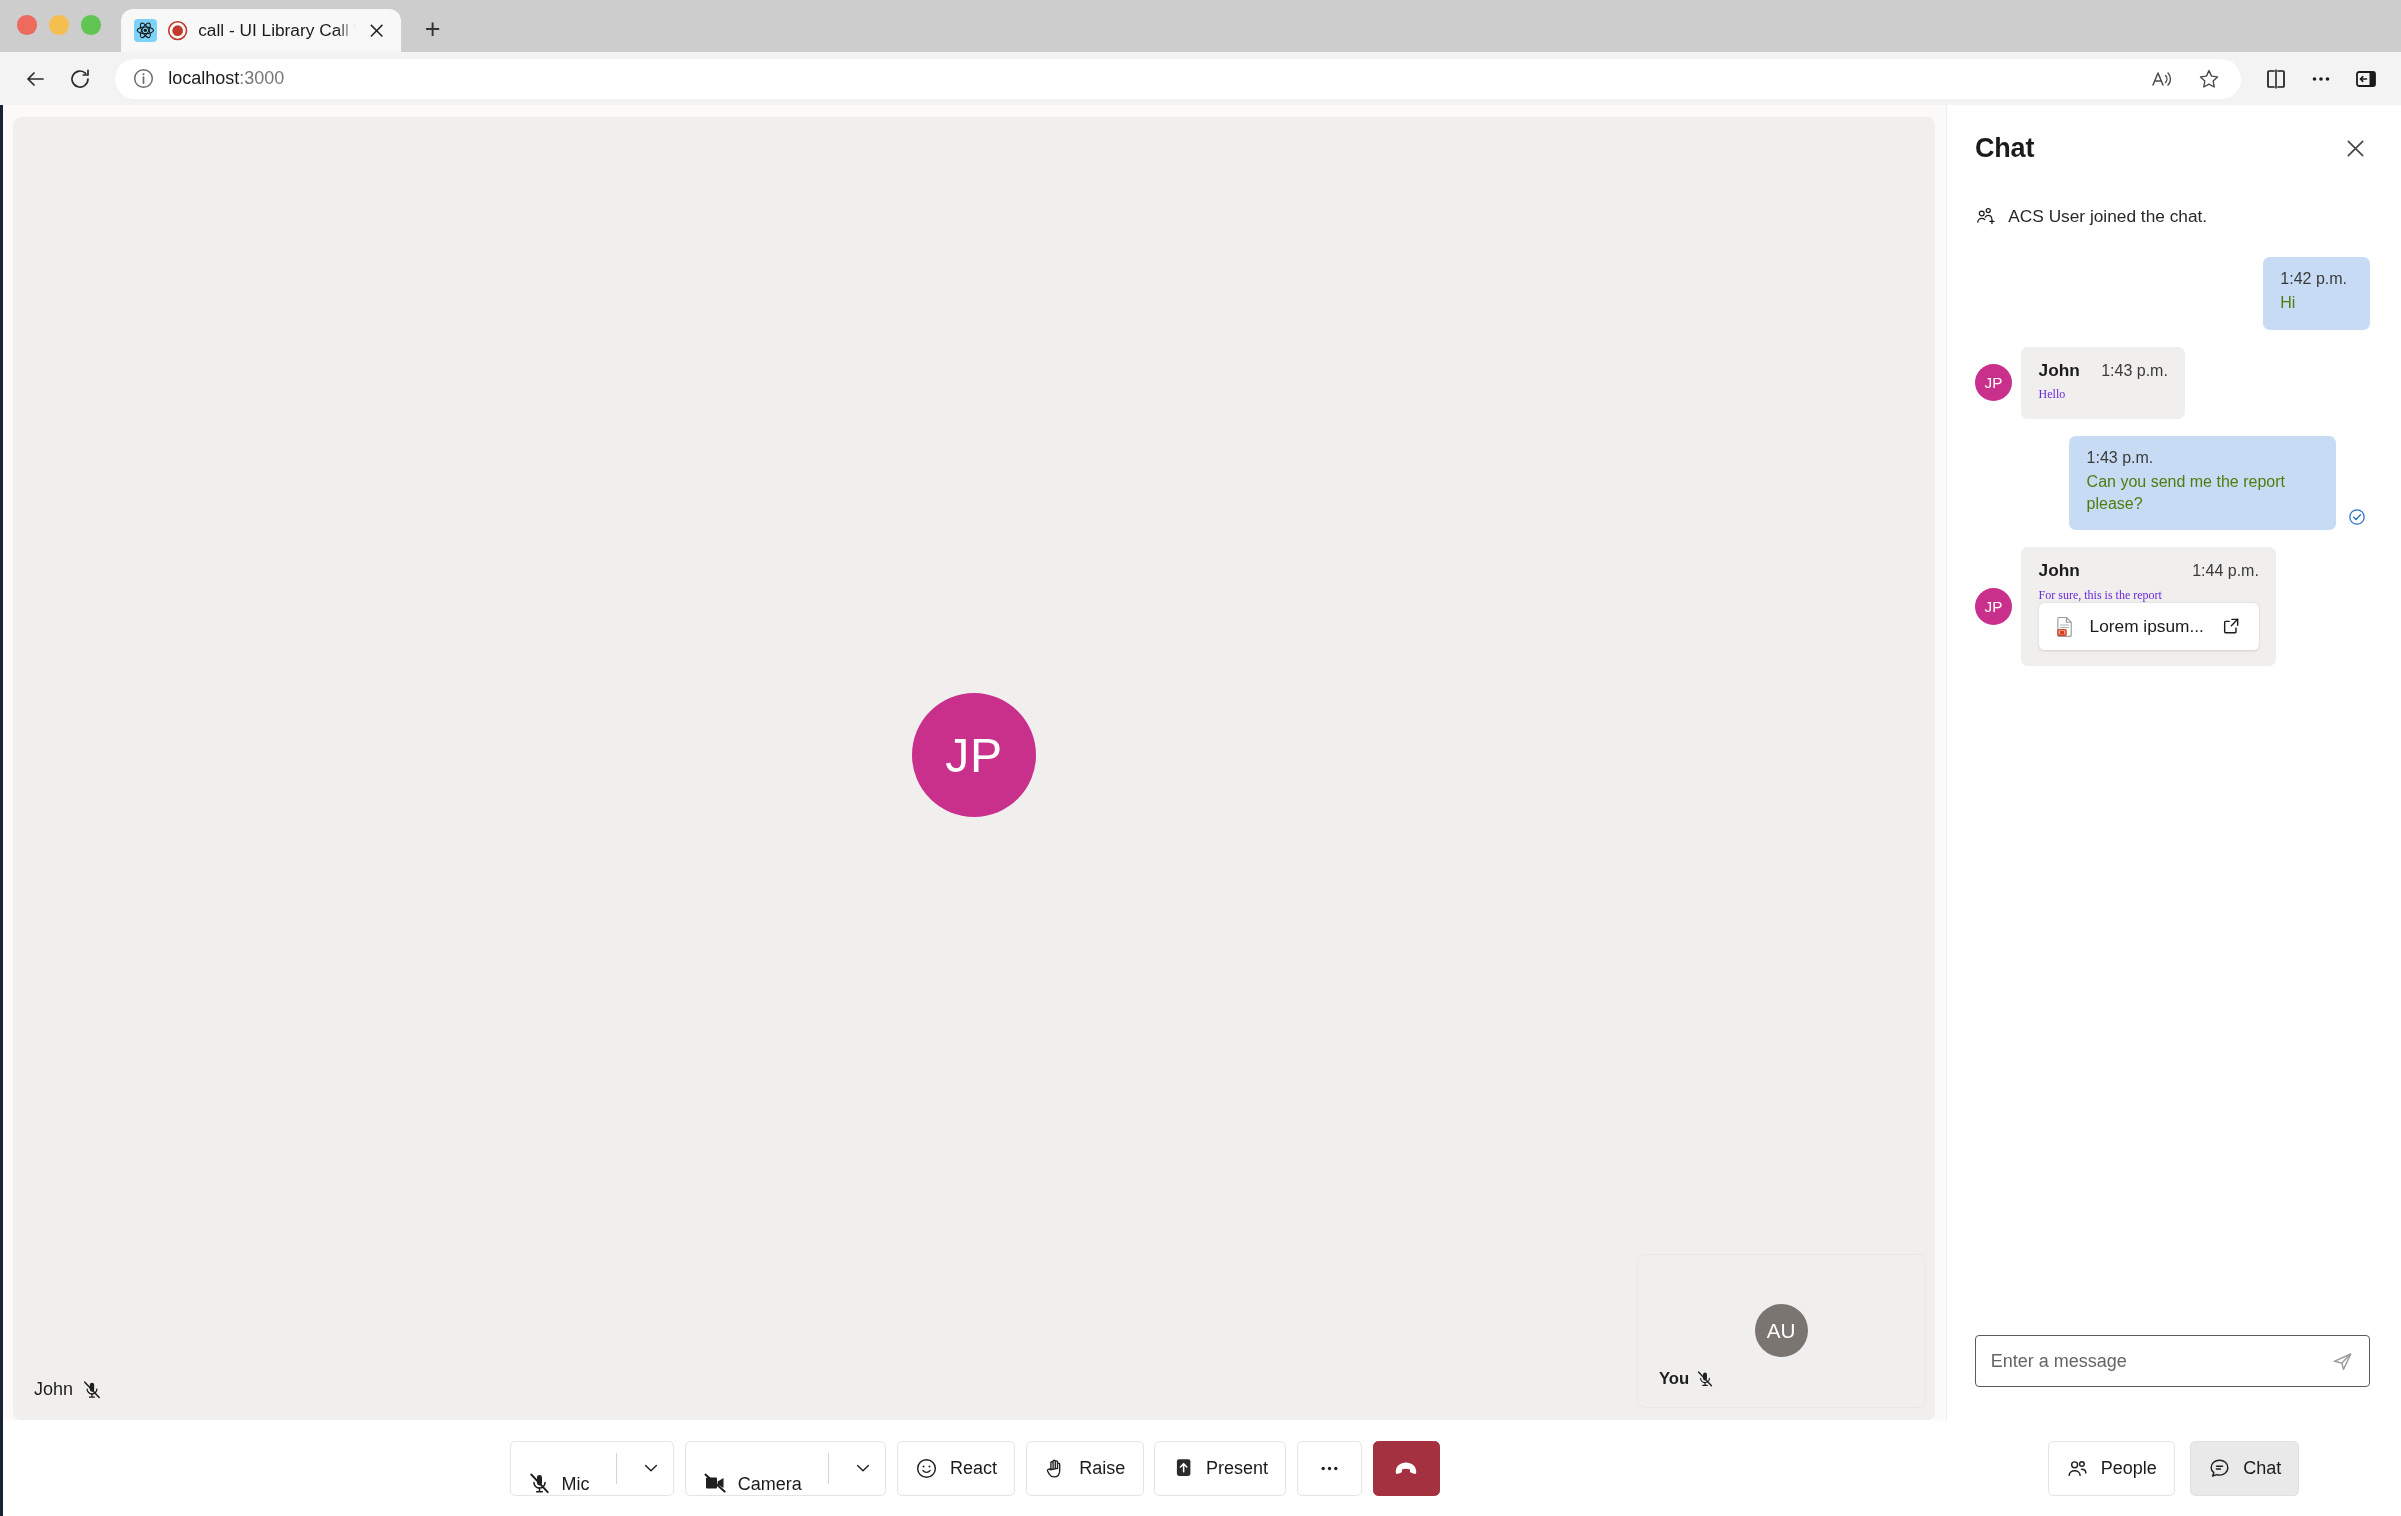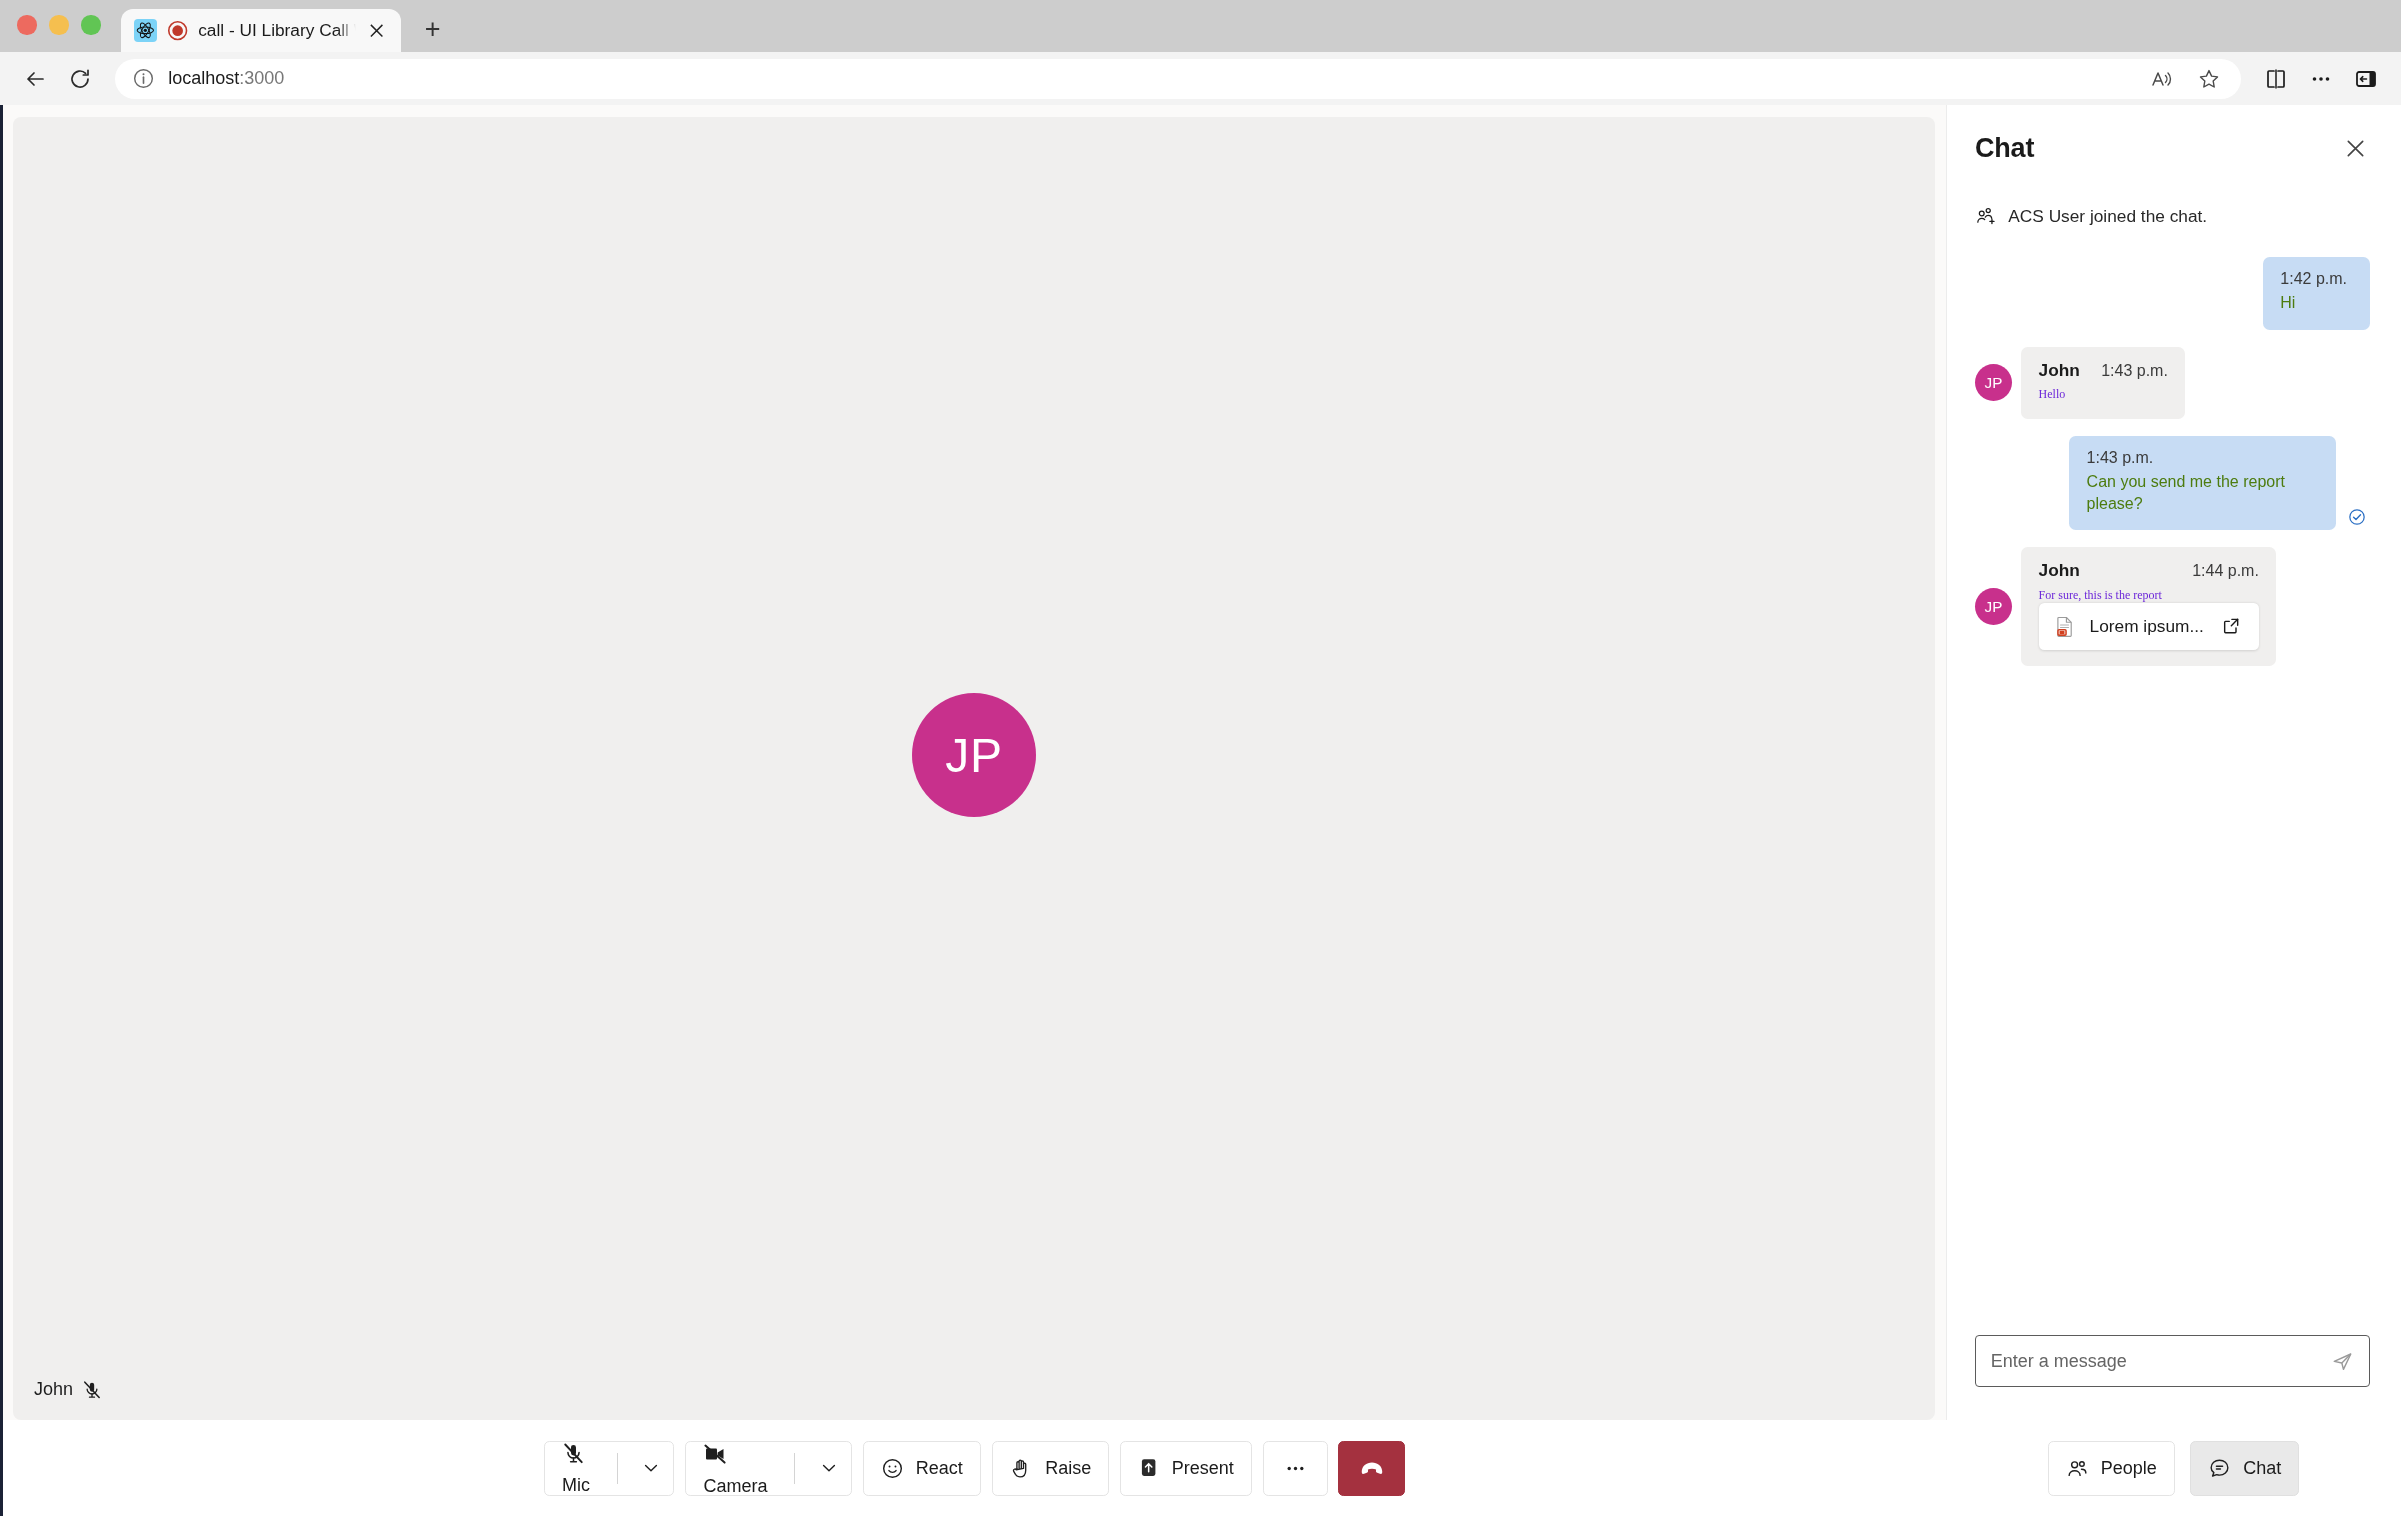--- a/index.html
+++ b/index.html
@@ -174,21 +174,21 @@
     position: absolute; right: 0; width: 455px; display: flex;
     align-items: center; justify-content: center; gap: 14.7px;
   }
   .cbtn {
     height: 55px; min-width: 55px; border: 0.7px solid #e4e4e4; background: #ffffff;
     border-radius: 5.3px; display: flex; align-items: center; gap: 12px;
     padding: 0 17.3px; cursor: pointer; font-size: 18px; color: #1b1b1b;
   }
   .cbtn.active { background: #e9e9e9; border-color: #e0e0e0; }
   .cbtn.split { padding: 0; }
-  .cbtn.split .seg-main { display: flex; align-items: flex-start; gap: 10.7px; padding: 0 14.7px 0 17.3px; height: 100%; flex-direction: column; }
+  .cbtn.split .seg-main { display: flex; align-items: flex-end; gap: 10.7px; padding: 0 14.7px 0 17.3px; height: 100%; }
   .cbtn.split .divider { width: 0.7px; height: 31px; background: #d4d4d4; }
   .cbtn.split .seg-caret { display: flex; align-items: center; justify-content: center; width: 44px; height: 100%; }
   .cbtn.dots { padding: 0 20px; }
   .cbtn.hangup { background: #a4313f; border-color: #a4313f; width: 67px; justify-content: center; padding: 0; }
   .ico { display: flex; align-items: center; justify-content: center; flex: 0 0 auto; }
 </style>
 </head>
 <body>
 
 <div class="browser">
@@ -302,20 +302,34 @@
               <span class="ico">
                 <svg width="20" height="20" viewBox="0 0 24 24">
                   <path d="M12 3.2a2.6 2.6 0 0 1 2.6 2.6v5.6a2.6 2.6 0 0 1-5.2 0V5.8A2.6 2.6 0 0 1 12 3.2z" fill="#1f1f1f"></path>
                   <path d="M6.2 11a5.8 5.8 0 0 0 11.6 0" fill="none" stroke="#1f1f1f" stroke-width="1.6" stroke-linecap="round"></path>
                   <path d="M12 16.8 V20.4 M9 20.6 H15" stroke="#1f1f1f" stroke-width="1.6" stroke-linecap="round"></path>
                   <path d="M3.4 2.6 L20.6 21" stroke="#1f1f1f" stroke-width="1.9" stroke-linecap="round"></path>
                 </svg>
               </span>
             </div>
 
+            <div class="local-tile">
+              <div class="avatar-sm">AU</div>
+              <div class="local-label">
+                <span>You</span>
+                <span class="ico">
+                  <svg width="18" height="18" viewBox="0 0 24 24">
+                    <path d="M12 3.2a2.6 2.6 0 0 1 2.6 2.6v5.6a2.6 2.6 0 0 1-5.2 0V5.8A2.6 2.6 0 0 1 12 3.2z" fill="#1f1f1f"></path>
+                    <path d="M6.2 11a5.8 5.8 0 0 0 11.6 0" fill="none" stroke="#1f1f1f" stroke-width="1.6" stroke-linecap="round"></path>
+                    <path d="M12 16.8 V20.4 M9 20.6 H15" stroke="#1f1f1f" stroke-width="1.6" stroke-linecap="round"></path>
+                    <path d="M3.4 2.6 L20.6 21" stroke="#1f1f1f" stroke-width="1.9" stroke-linecap="round"></path>
+                  </svg>
+                </span>
+              </div>
+            </div>
           </div>
         </div>
 
         <div class="chat-panel">
           <div class="chat-header">
             <span class="chat-title">Chat</span>
             <span class="chat-close">
               <svg width="23" height="23" viewBox="0 0 24 24">
                   <path d="M4.5 4.5 L19.5 19.5 M19.5 4.5 L4.5 19.5" stroke="#444" stroke-width="1.7" fill="none" stroke-linecap="round"></path>
                 </svg>

